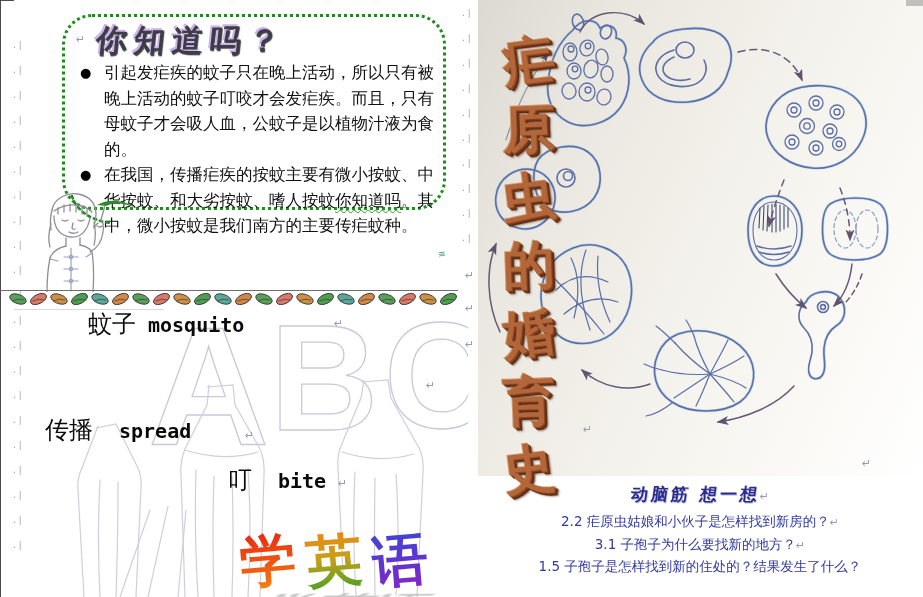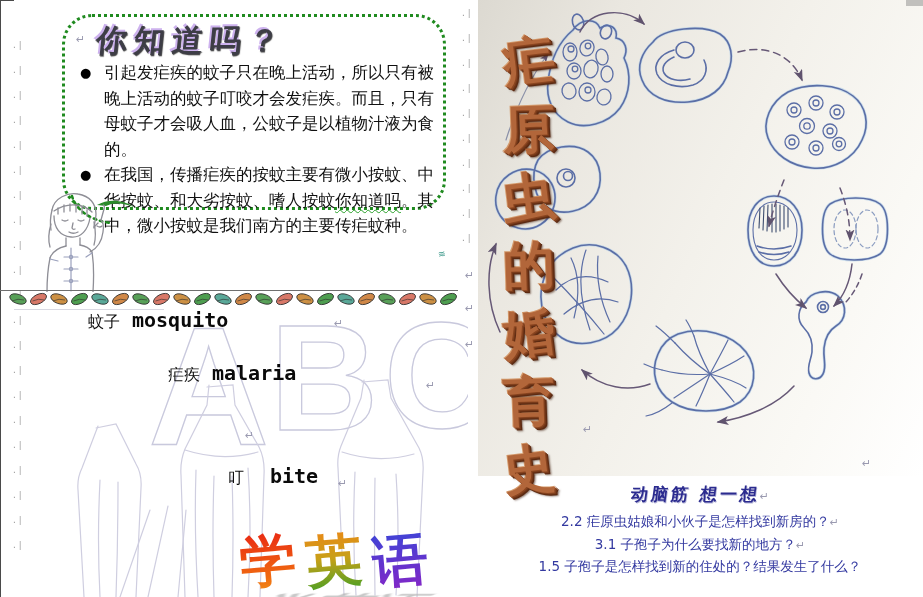--- a/index.html
+++ b/index.html
@@ -21,21 +21,21 @@
   .bullets{left:80px;top:60px;width:360px;color:#101010;font-size:16.5px;line-height:25.5px;}
   .bullet-row{display:flex;}
   .bullet-dot{width:24px;flex:0 0 24px;font-size:13px;line-height:25.5px;color:#000;}
   .wavy{text-decoration:underline wavy #2aa02a 1px;text-underline-offset:3px;}
   .tailwrap{left:64px;top:194px;width:80px;height:38px;}
   
   .rule{left:0;top:290px;width:458px;height:1px;background:#6f6f6f;}
   .rule2{left:14px;top:309px;width:150px;height:1px;background:#d9d9e2;}
   .leafband{left:8px;top:291px;width:452px;height:16px;}
   .vocab{display:flex;align-items:baseline;color:#0a0a0a;}
-  .vocab .cn{font-size:16px;}
+  .vocab .cn{font-size:24px;}
   .vocab .en{font-family:"DejaVu Sans Mono","Liberation Mono",monospace;font-weight:bold;font-size:20px;}
   .gap-s{width:12px;} .gap-l{width:26px;}
   
   .artword{left:240px;top:524px;display:flex;gap:10px;font-family:"DejaVu Serif",serif;font-weight:bold;font-size:56px;}
   .artword span{display:inline-block;transform:rotate(-5deg);-webkit-background-clip:text;background-clip:text;
                 -webkit-text-fill-color:transparent;}
   .c-xue{color:#e03010;background-image:linear-gradient(180deg,#e82015,#f06a10 70%,#f0a020);}
   .c-ying{color:#c07818;background-image:linear-gradient(180deg,#f08418,#c8a018 45%,#28a028);}
   .c-yu{color:#5030c0;background-image:linear-gradient(180deg,#3848d8,#6a30cc 60%,#9024c4);}
   .artshadow{left:246px;top:552px;display:flex;gap:10px;font-family:"DejaVu Serif",serif;font-weight:bold;
@@ -253,27 +253,27 @@
     </g>
   </svg>
 
   <div class="abs vocab" style="left:88px;top:308px;">
     <span class="cn">蚊子</span>
     <span class="gap-s"></span>
     <span class="en">mosquito</span>
   </div>
   <span class="abs retmark" style="left:334px;top:318px;">↵</span>
 
-  <div class="abs vocab" style="left:168px;top:361px;">
-    <span class="cn">疟疾</span>
-    <span class="gap-s"></span>
-    <span class="en">malaria</span>
-  </div>
   <span class="abs retmark" style="left:426px;top:380px;">↵</span>
 
+  <div class="abs vocab" style="left:45px;top:414px;">
+    <span class="cn">传播</span>
+    <span class="gap-l"></span>
+    <span class="en">spread</span>
+  </div>
   <span class="abs retmark" style="left:245px;top:430px;">↵</span>
 
   <div class="abs vocab" style="left:228px;top:464px;">
     <span class="cn">叮</span>
     <span class="gap-l"></span>
     <span class="en">bite</span>
   </div>
   <span class="abs retmark" style="left:338px;top:478px;">↵</span>
 
   <div class="abs artshadow">学英语</div>

